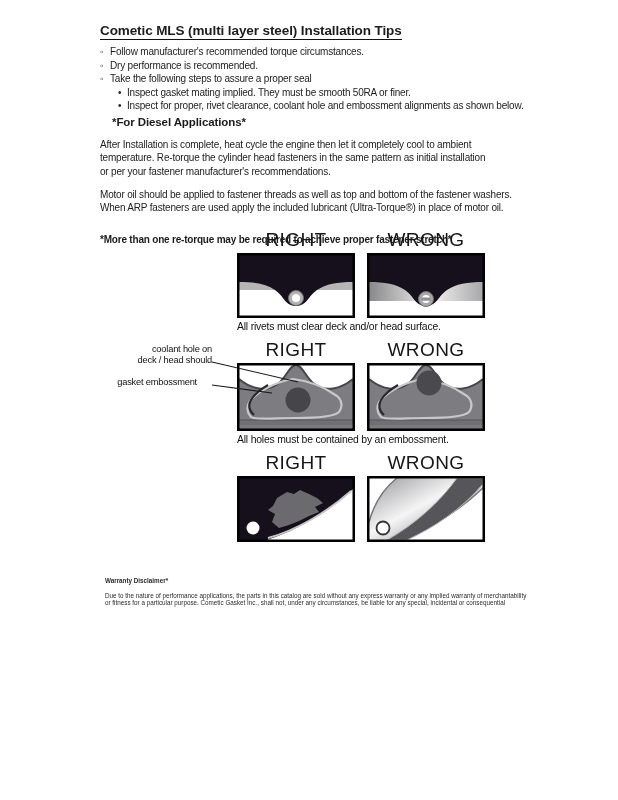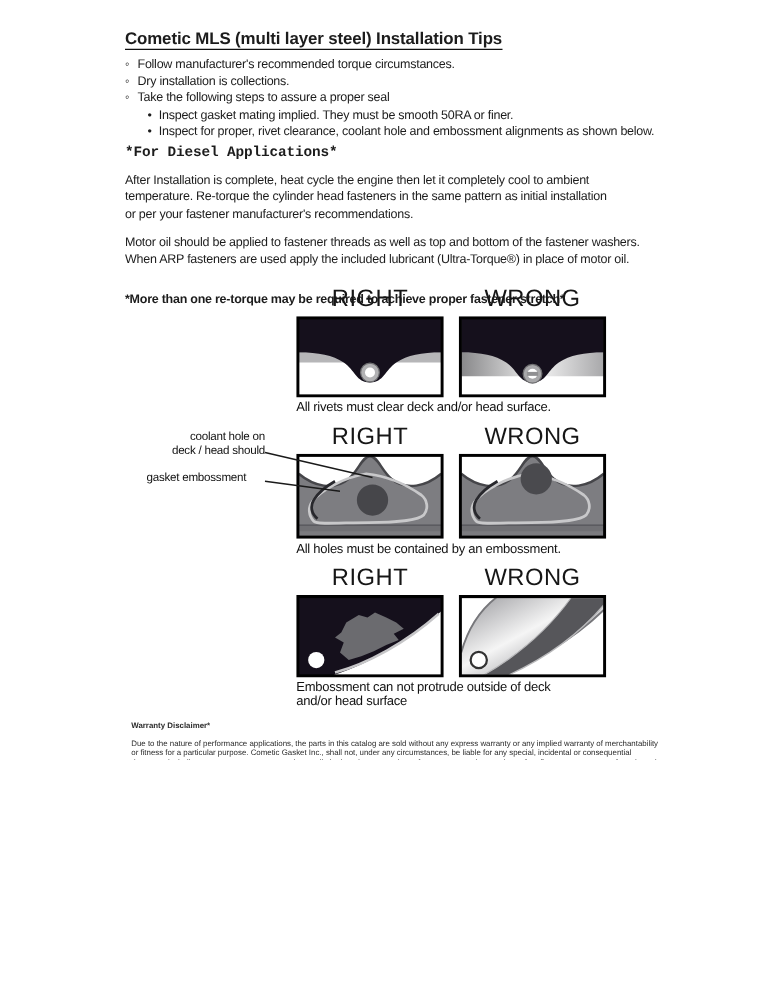--- a/index.html
+++ b/index.html
@@ -20,21 +20,21 @@
   }
   .title .u{display:inline-block;border-bottom:1.6px solid #111;padding-bottom:1px;}
   
   .bullets{left:100px;top:45px;width:470px;font-size:10px;letter-spacing:-0.2px;line-height:13.6px;}
   .b-row{display:flex;}
   .b-row .mk{width:10px;flex:0 0 10px;text-align:left;}
   .b-row.sub{margin-left:18px;}
   .b-row.sub .mk{width:9px;flex:0 0 9px;}
   
   .diesel{left:100px;top:116px;width:475px;font-size:10px;letter-spacing:-0.2px;line-height:13.2px;}
-  .diesel h2{font-size:11.5px;font-weight:bold;margin:0 0 9px 0;letter-spacing:-0.1px;font-family:Liberation Mono, monospace;}
+  .diesel h2{font-size:11.5px;font-weight:bold;margin:0 0 9px 12px;letter-spacing:-0.1px;}
   .diesel p{margin:0 0 10px 0;white-space:pre-line;}
   .diesel p.note{margin-top:19px;font-weight:bold;}
   
   .figs{left:237px;top:229px;width:250px;}
   .fig-labels{display:flex;gap:12px;margin-bottom:2px;}
   .fig-labels div{width:118px;text-align:center;font-size:19px;letter-spacing:0.4px;color:#161616;}
   .fig-boxes{display:flex;gap:12px;}
   .fig-caption{font-size:10.4px;letter-spacing:-0.2px;margin:3px 0 7px 0;white-space:pre-line;color:#111;}
   svg{display:block;}
   
@@ -58,21 +58,21 @@
     <span class="u">Cometic MLS (multi layer steel) Installation Tips</span>
   </div>
 
   <div class="abs bullets">
     <div class="b-row">
       <span class="mk">◦</span>
       <span>Follow manufacturer's recommended torque circumstances.</span>
     </div>
     <div class="b-row">
       <span class="mk">◦</span>
-      <span>Dry installation is collections.</span>
+      <span>Dry performance is recommended.</span>
     </div>
     <div class="b-row">
       <span class="mk">◦</span>
       <span>Take the following steps to assure a proper seal</span>
     </div>
     <div class="b-row sub">
       <span class="mk">•</span>
       <span>Inspect gasket mating implied.  They must be smooth 50RA or finer.</span>
     </div>
     <div class="b-row sub">
@@ -181,22 +181,20 @@
         </defs>
         <rect x="0" y="0" width="118" height="66" fill="#ffffff"></rect>
         <path d="M30,2 H116 V12 C90,37 58,55 30,64 H2 V46 C6,28 16,12 30,2 Z" fill="url(#g3w)"></path>
         <path d="M30,2 C16,13 7,28 2,46" fill="none" stroke="#77777b" stroke-width="1.5"></path>
         <path d="M116,12 C90,37 58,55 30,64" fill="none" stroke="#77777b" stroke-width="1.5"></path>
         <path d="M90,2 H116 V8 C94,34 66,52 40,64 H20 C48,48 72,27 90,2 Z" fill="#56565a" stroke="#b9b9bb" stroke-width="1"></path>
         <circle cx="16" cy="52" r="6.5" fill="#ffffff" stroke="#333333" stroke-width="1.8"></circle>
         <rect x="1.25" y="1.25" width="115.5" height="63.5" fill="none" stroke="#000000" stroke-width="2.5"></rect>
       </svg>
     </div>
-    <div class="fig-caption">Embossment can not protrude outside of deck
-and/or head surface</div>
 
   </div>
 
   <div class="abs annot annot1">coolant hole on
 deck / head should</div>
   <div class="abs annot annot2">gasket embossment</div>
   <svg class="leader-svg" width="190" height="60" viewBox="0 0 190 60">
     <line x1="97" y1="17" x2="183" y2="37" stroke="#1a1a1a" stroke-width="1.1"></line>
     <line x1="97" y1="40" x2="157" y2="48" stroke="#1a1a1a" stroke-width="1.1"></line>
   </svg>

